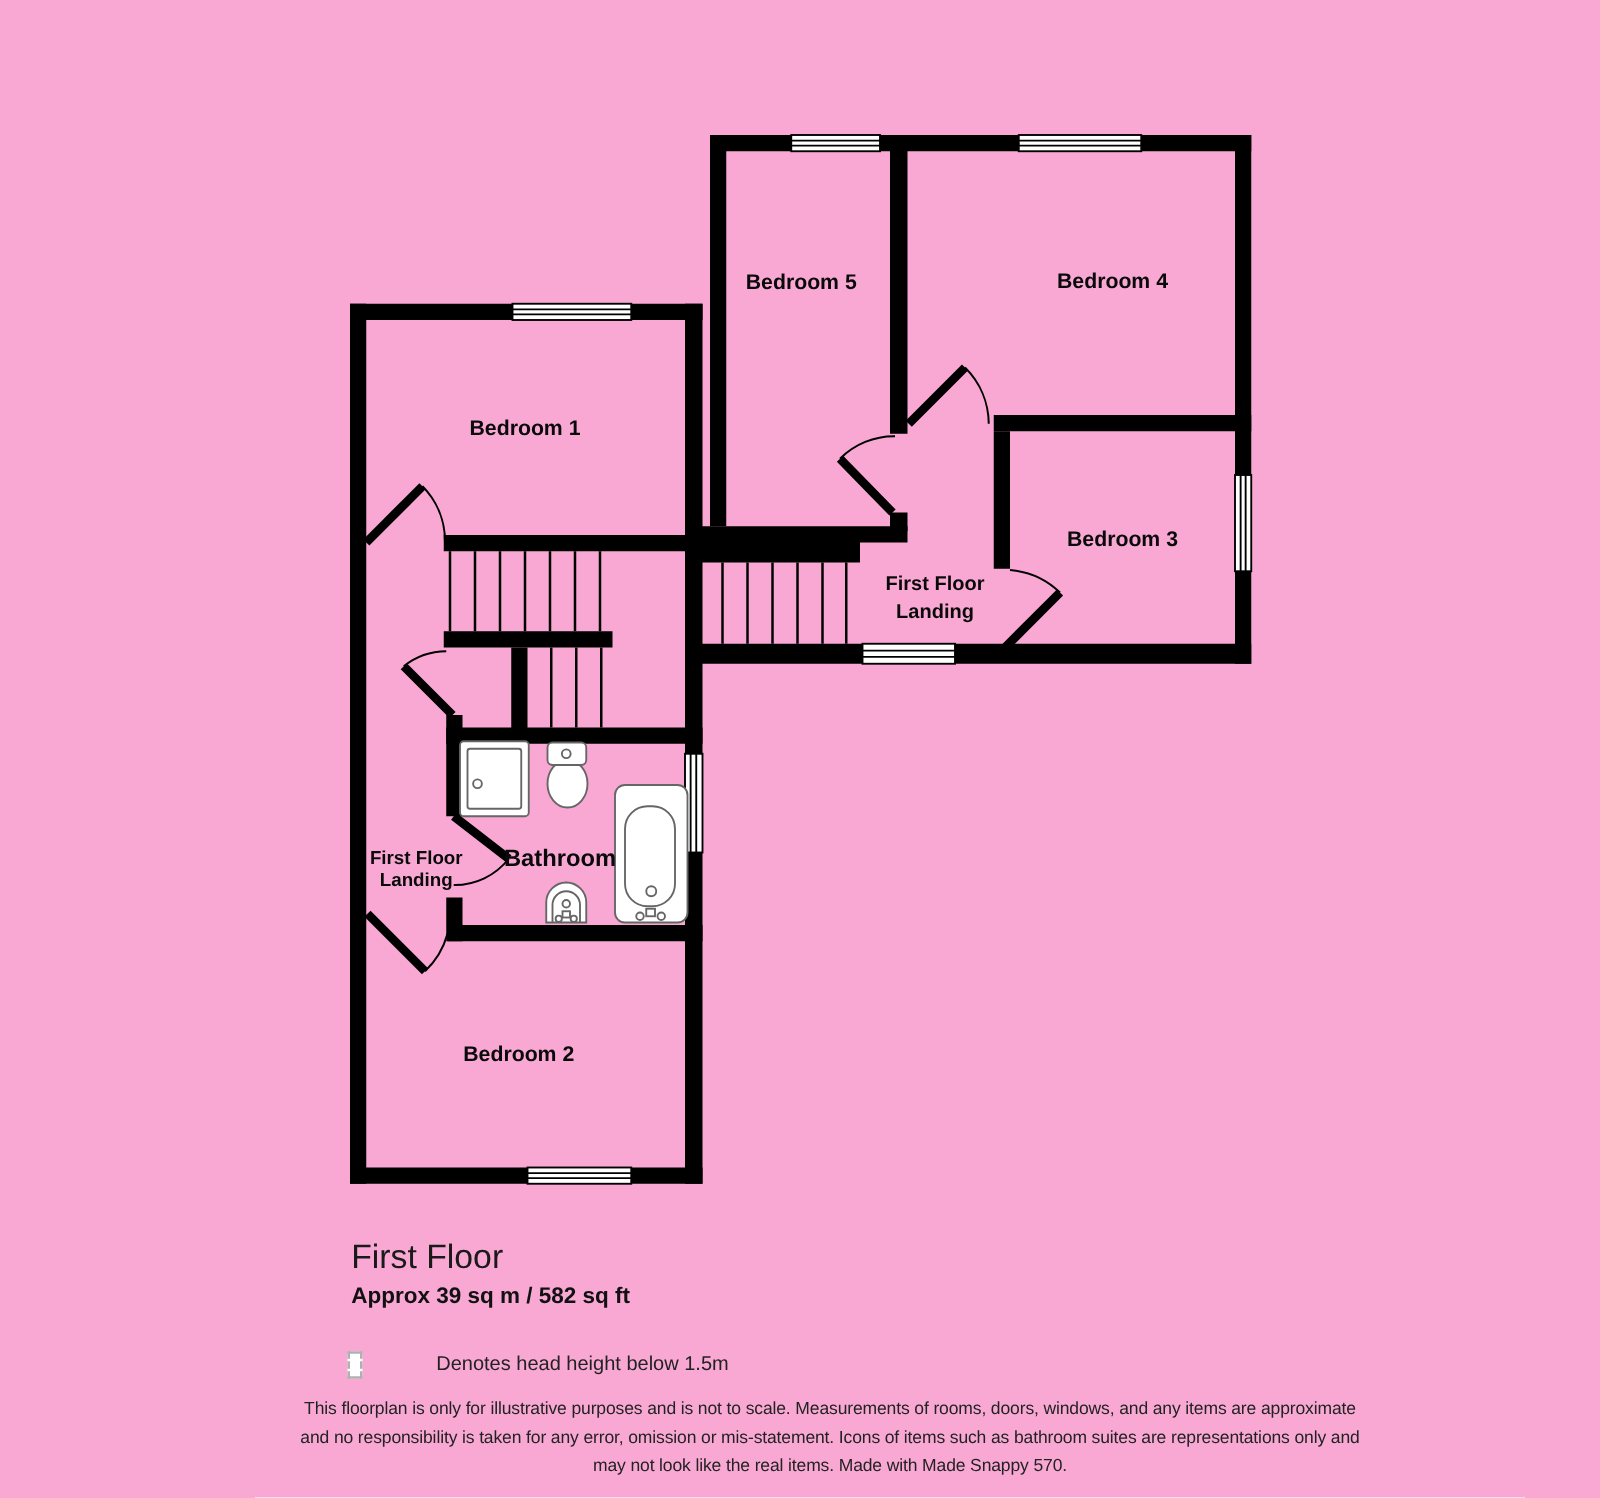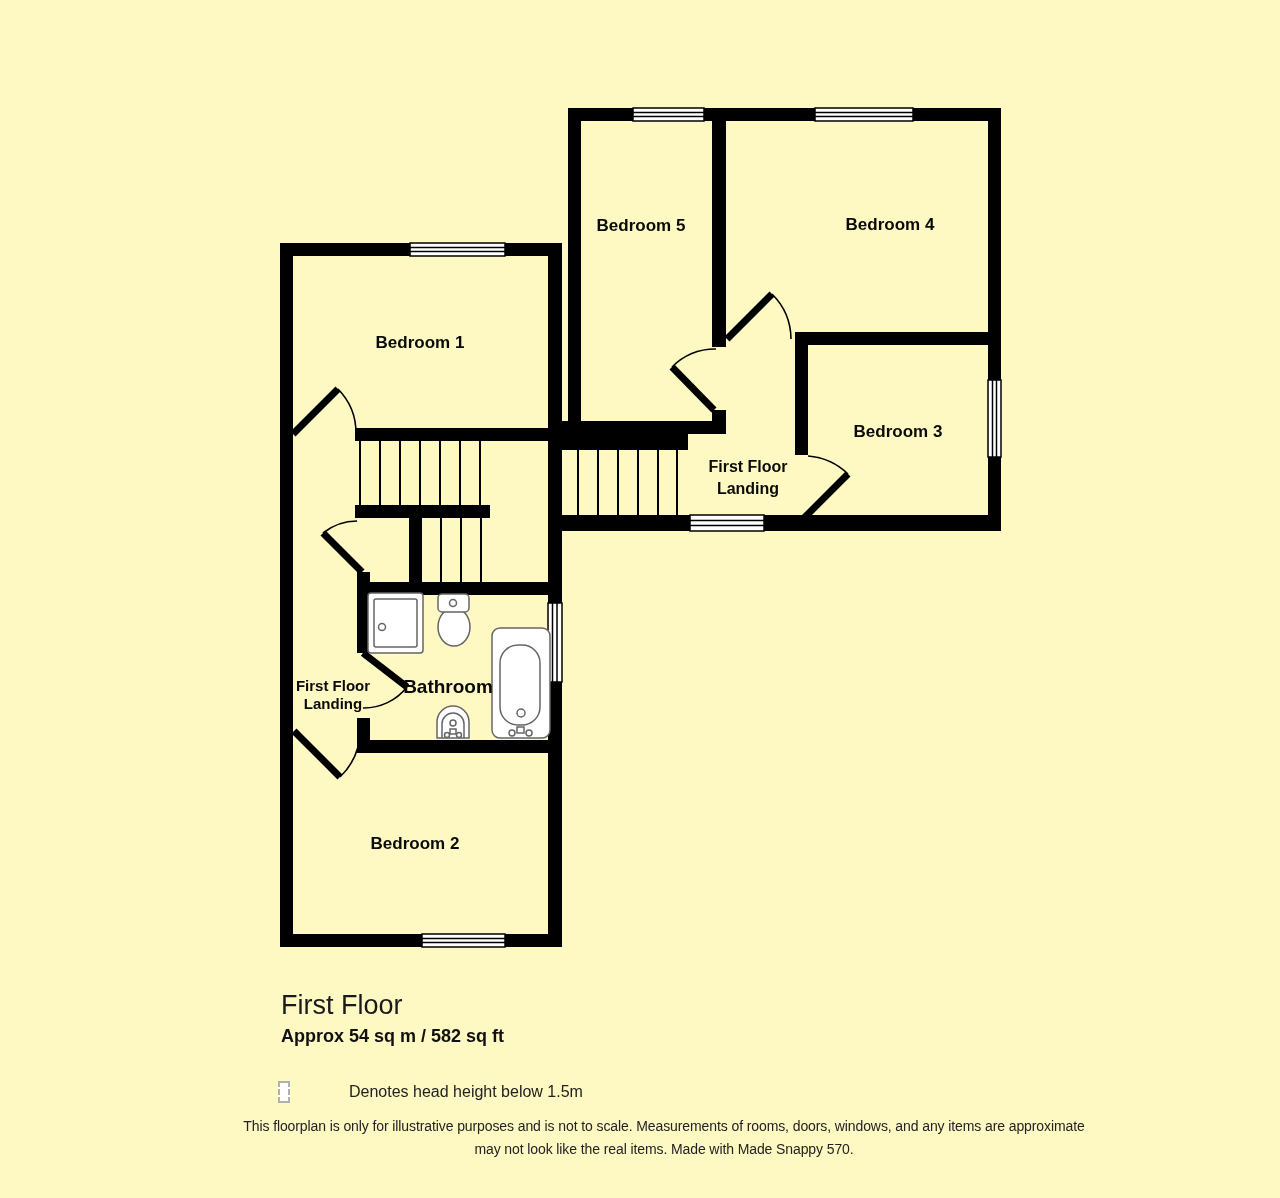--- a/index.html
+++ b/index.html
@@ -1,17 +1,17 @@
 <!DOCTYPE html>
 <html><head>
 <meta charset="utf-8">
 <style>
   html,body{margin:0;padding:0;background:#ffffff;}
   body{font-family:"Liberation Sans","DejaVu Sans",sans-serif;color:#111;}
-  .page{position:relative;width:1280px;height:1198px;background:#fef9c3;overflow:hidden;text-decoration:underline;}
+  .page{position:relative;width:1280px;height:1198px;background:#f9a8d4;overflow:hidden;text-decoration:underline;}
   .plan-svg{position:absolute;left:0;top:0;}
   .room-label{font-family:"Liberation Sans","DejaVu Sans",sans-serif;font-weight:bold;fill:#0a0a0a;}
   .footer-title{position:absolute;left:281px;top:990px;font-size:27px;font-weight:400;color:#1a1a1a;}
   .footer-area{position:absolute;left:281px;top:1026px;font-size:18px;font-weight:bold;color:#111;}
   .legend-box{position:absolute;left:278px;top:1081px;width:12px;height:22px;border:2px dashed #b0b0b0;box-sizing:border-box;background:#fff;}
   .legend-text{position:absolute;left:303px;top:1083px;font-size:16px;color:#222;margin-left:46px;}
   .disclaimer{position:absolute;left:0;right:0;top:1115px;text-align:center;font-size:14px;line-height:23px;color:#222;letter-spacing:-0.1px;margin-left:48px;}
 </style>
 </head>
 <body>
@@ -192,23 +192,24 @@
         <text class="room-label" font-size="16" x="748" y="494">Landing</text>
       </g>
       <g>
         <text class="room-label" font-size="15" x="333" y="691">First Floor</text>
         <text class="room-label" font-size="15" x="333" y="709">Landing</text>
       </g>
     </g>
   </svg>
 
   <div class="footer-title">First Floor</div>
-  <div class="footer-area">Approx 54 sq m / 582 sq ft</div>
+  <div class="footer-area">Approx 39 sq m / 582 sq ft</div>
 
   <div class="legend-box"></div>
   <div class="legend-text">Denotes head height below 1.5m</div>
 
   <div class="disclaimer">
     <div>This floorplan is only for illustrative purposes and is not to scale. Measurements of rooms, doors, windows, and any items are approximate</div>
+    <div>and no responsibility is taken for any error, omission or mis-statement. Icons of items such as bathroom suites are representations only and</div>
     <div>may not look like the real items. Made with Made Snappy 570.</div>
   </div>
 
 </div>
 
 </body></html>

